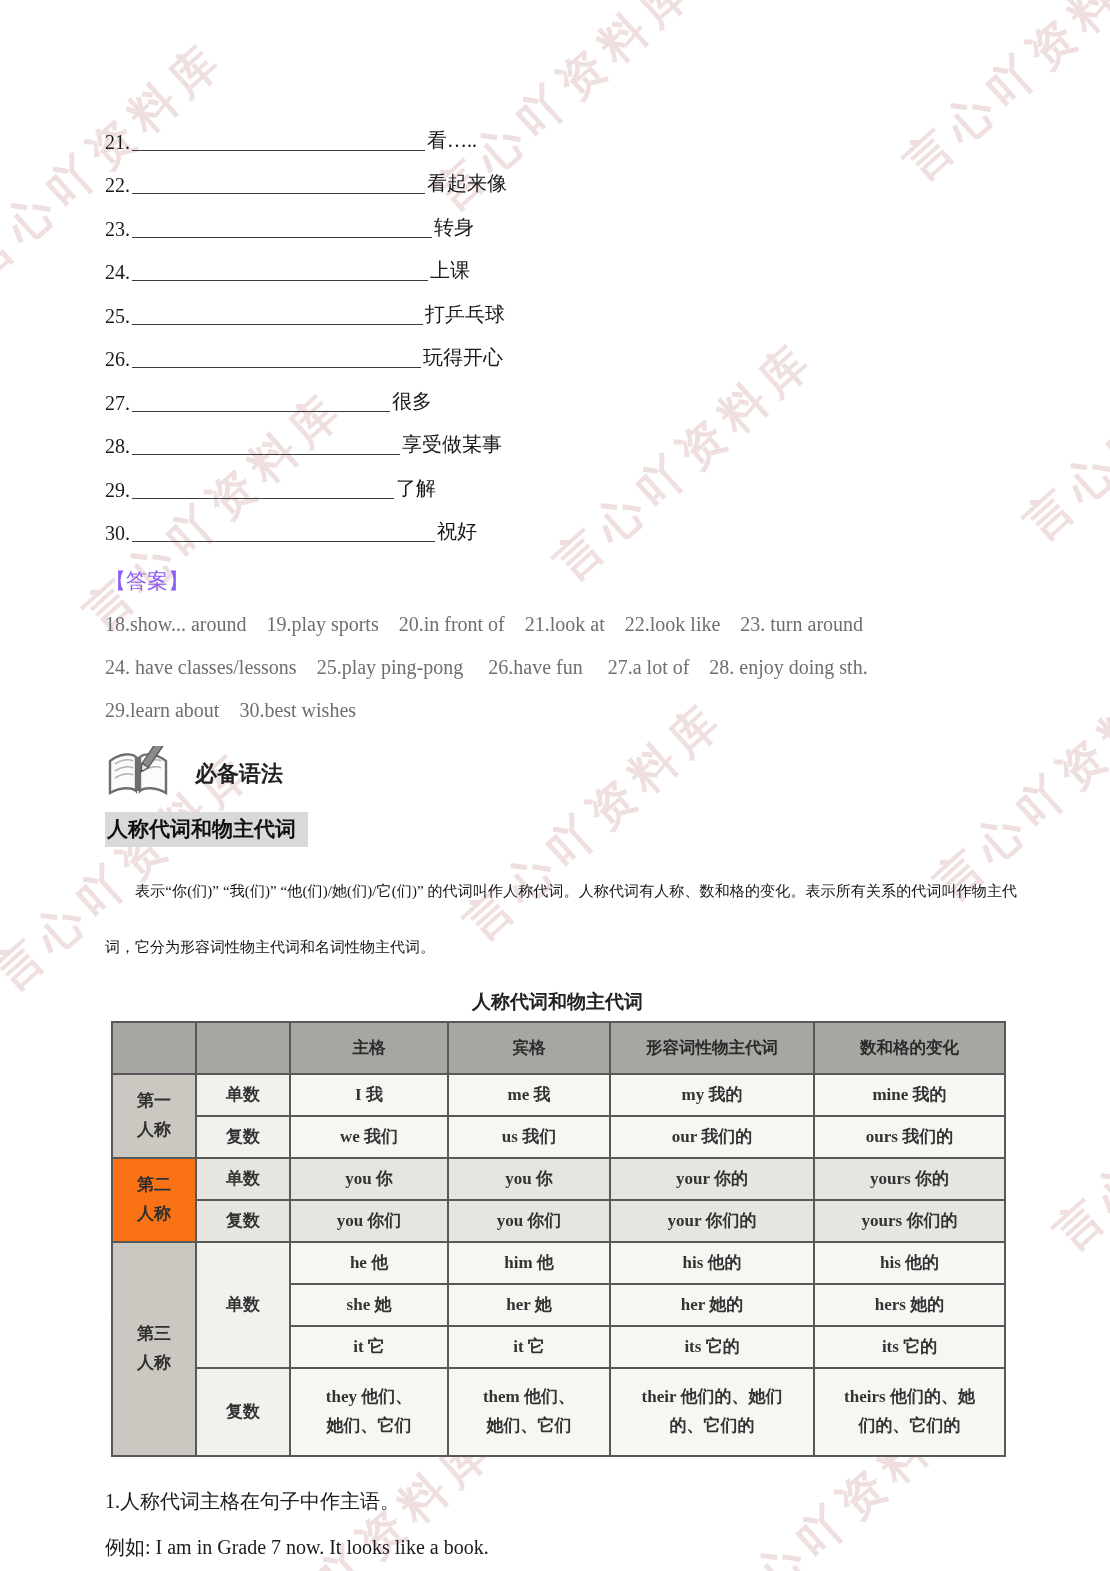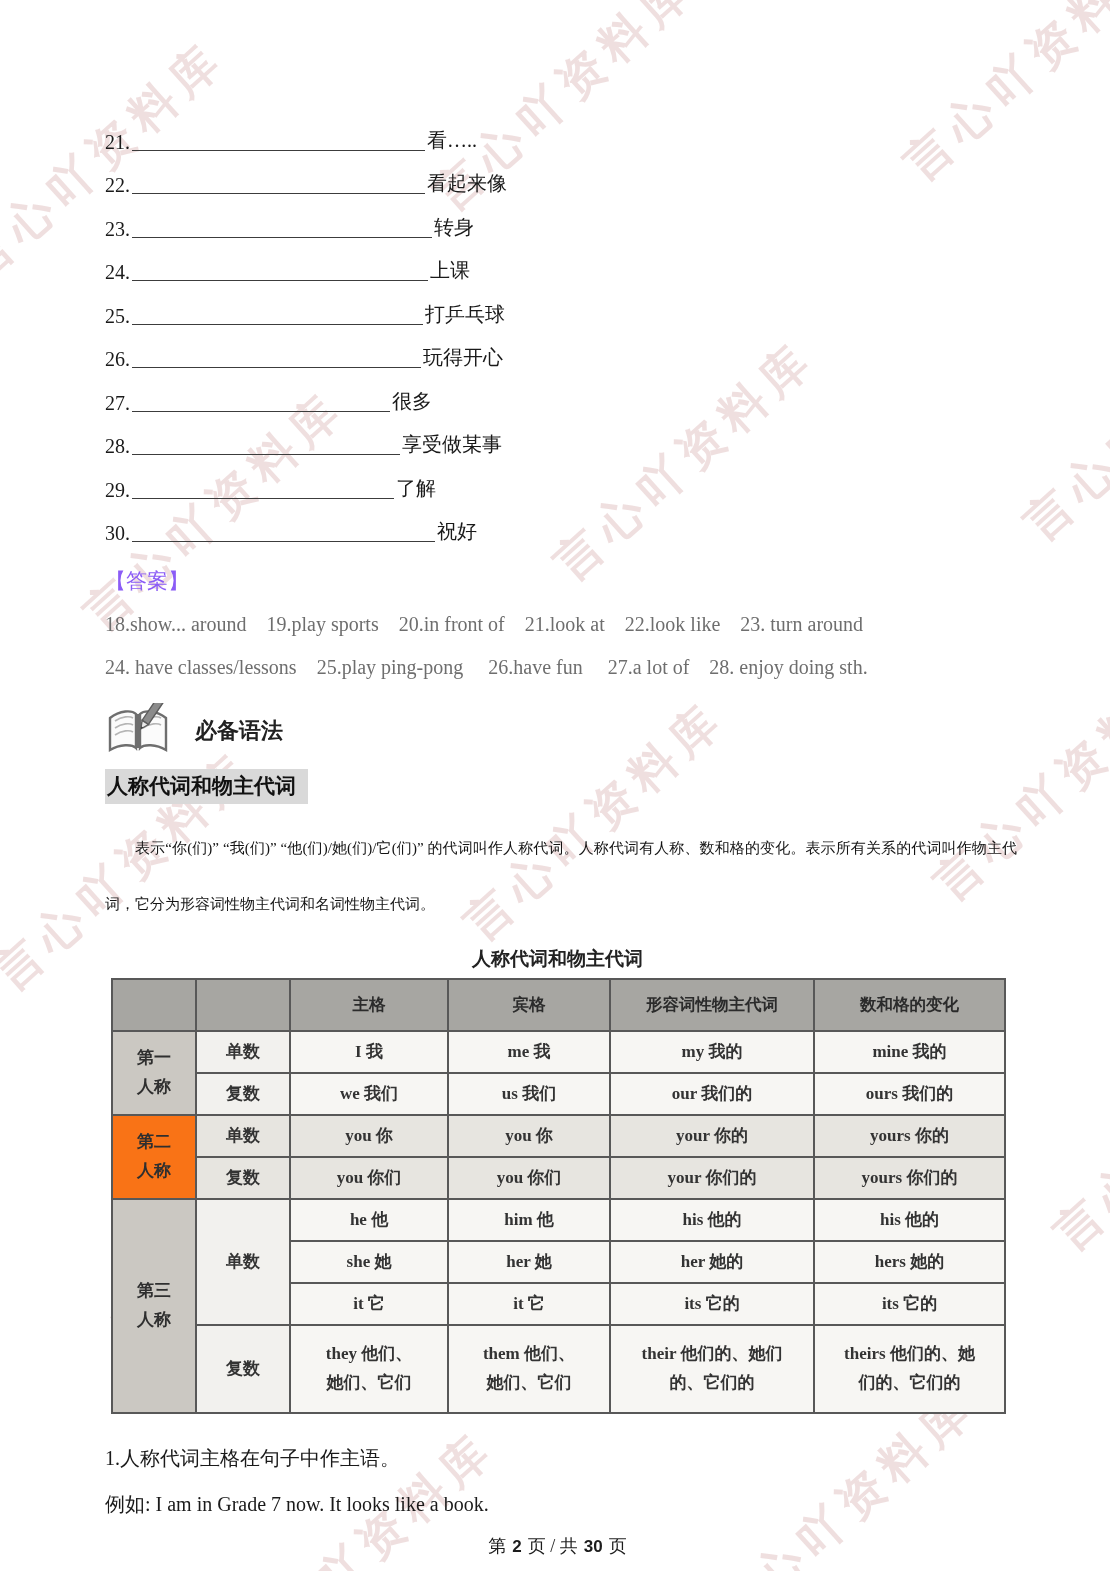--- a/index.html
+++ b/index.html
@@ -141,20 +141,21 @@
       <span class="item-num">30.</span>
       <span class="item-line" style="width:303px"></span>
       <span class="item-hint">祝好</span>
     </div>
   </div>
 
   
   <div class="answers-label">【答案】</div>
   <div class="answer-line">18.show... around    19.play sports    20.in front of    21.look at    22.look like    23. turn around</div>
   <div class="answer-line">24. have classes/lessons    25.play ping-pong     26.have fun     27.a lot of    28. enjoy doing sth.</div>
+  <div class="answer-line">29.learn about    30.best wishes</div>
 
   
   <div class="grammar-head">
     <svg class="book-icon" viewBox="0 0 66 56">
       <path d="M5 15 C15 7 27 7 31 11 L31 45 C27 41 15 41 5 47 Z" fill="#fbfbfb" stroke="#6e6e6e" stroke-width="2.4"></path>
       <path d="M61 15 C51 7 39 7 35 11 L35 45 C39 41 51 41 61 47 Z" fill="#fbfbfb" stroke="#6e6e6e" stroke-width="2.4"></path>
       <path d="M10 18 C17 13 25 13 28 15 M10 25 C17 20 25 20 28 22 M10 32 C17 27 25 27 28 29" fill="none" stroke="#b5b5b5" stroke-width="1.6"></path>
       <path d="M38 18 C45 13 53 13 56 15 M38 25 C45 20 53 20 56 22" fill="none" stroke="#b5b5b5" stroke-width="1.6"></path>
       <line x1="33" y1="11" x2="33" y2="45" stroke="#6e6e6e" stroke-width="2"></line>
       <g transform="rotate(34 43 14)">

